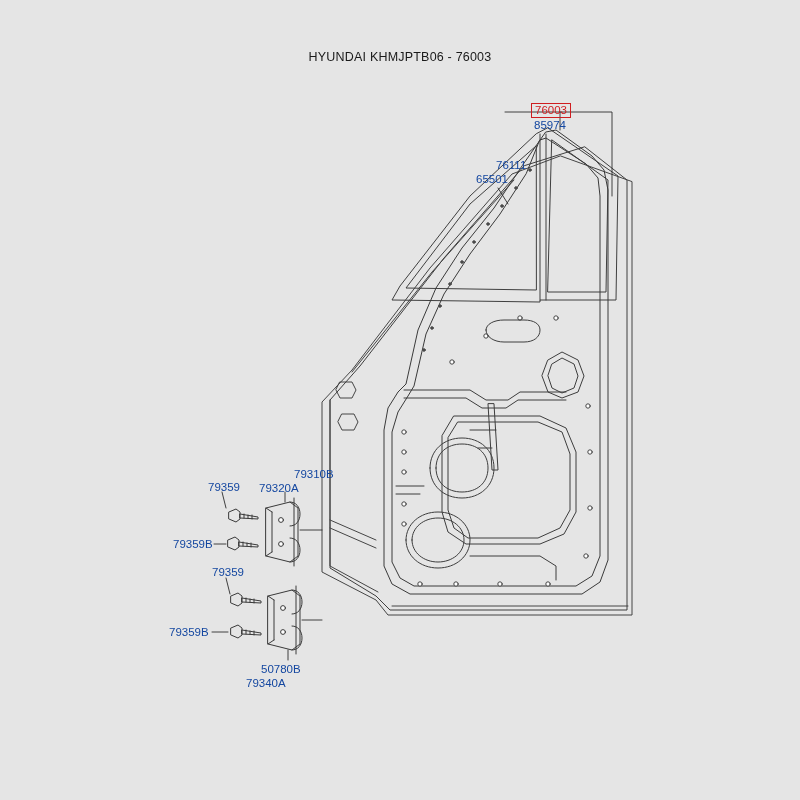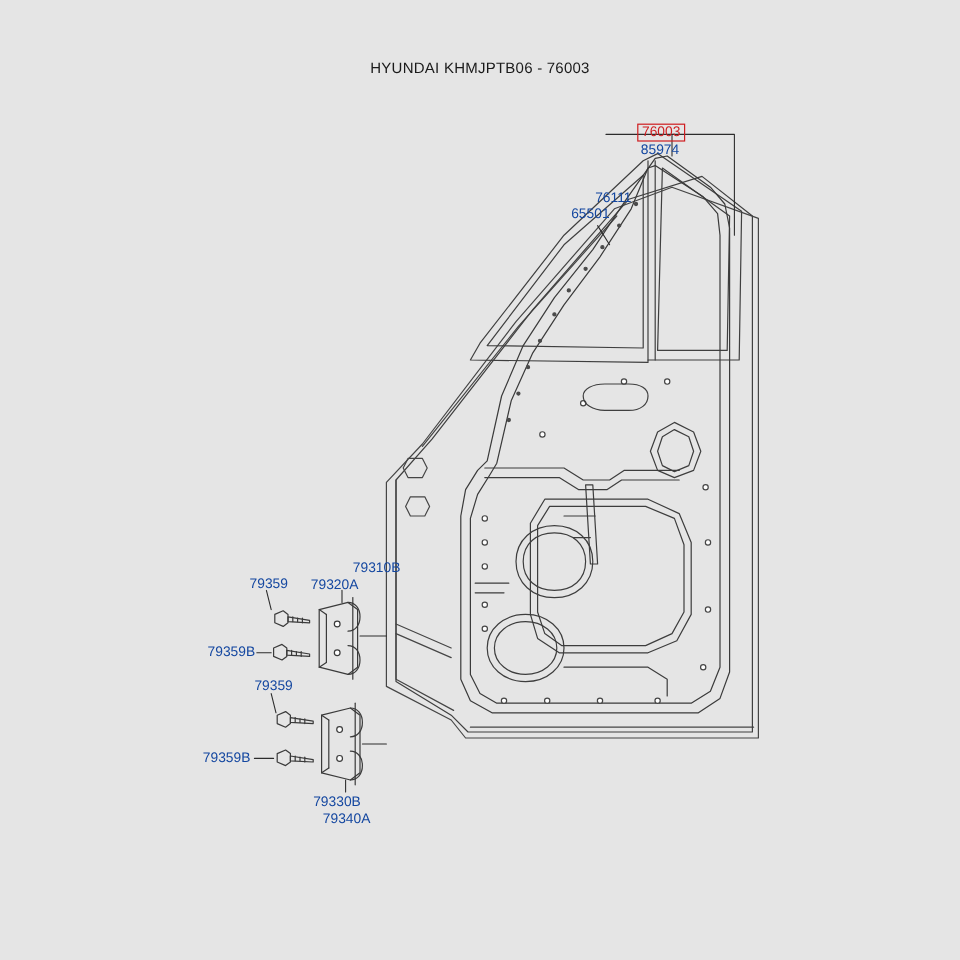--- a/index.html
+++ b/index.html
@@ -276,16 +276,16 @@
   <div class="lbl" style="left:208px; top:481px;">79359</div>
   <div class="lbl" style="left:274px; top:468px;margin-left:20px;">79310B</div>
   <div class="lbl" style="left:259px; top:482px;text-align:right;">79320A</div>
 
   <div class="lbl" style="left:173px; top:538px;">79359B</div>
 
   <div class="lbl" style="left:212px; top:566px;">79359</div>
 
   <div class="lbl" style="left:169px; top:626px;">79359B</div>
 
-  <div class="lbl" style="left:261px; top:663px;">79330B</div>
-  <div class="lbl" style="left:269px; top:677px;">79340A</div>
+  <div class="lbl" style="left:261px; top:663px;">50780B</div>
+  <div class="lbl" style="left:246px; top:677px;">79340A</div>
 
 </div>
 
 </body></html>

